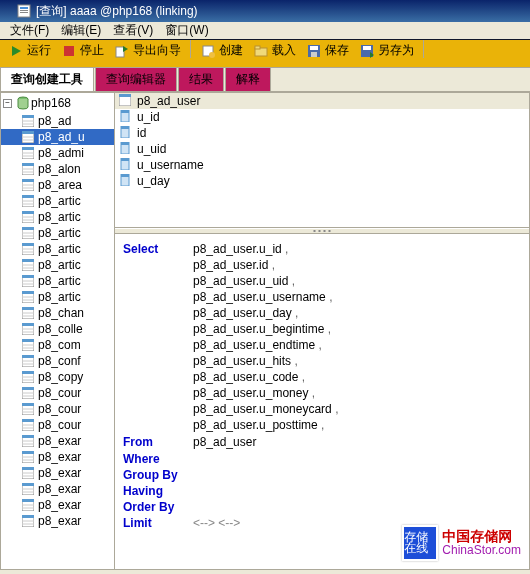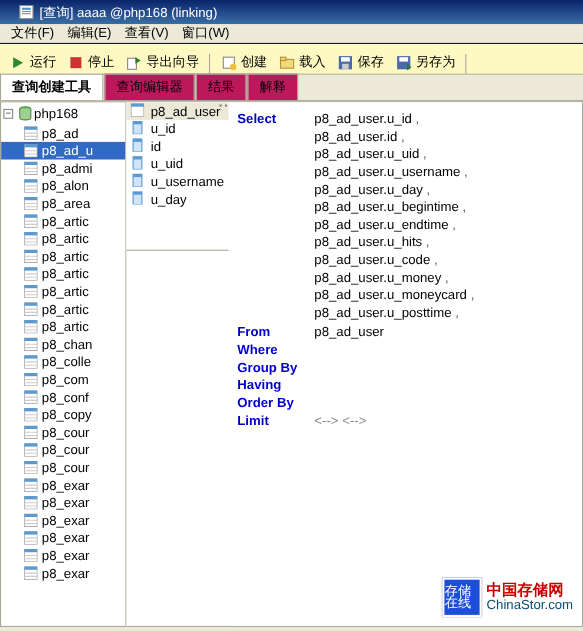--- a/index.html
+++ b/index.html
@@ -1,54 +1,54 @@
 <!DOCTYPE html>
 <html><head>
 <meta charset="utf-8">
 <style>
 * { margin: 0; padding: 0; box-sizing: border-box; font-family: "Microsoft YaHei", Tahoma, Arial, sans-serif; font-size: 12px; }
 body { background: #ece9d8; width: 530px; height: 574px; overflow: hidden; }
 .titlebar { background: linear-gradient(to bottom, #0a246a, #3a6ea5); color: #fff; height: 22px; display: flex; align-items: center; padding: 0 16px; }
 .titlebar-icon { width: 16px; height: 16px; margin-right: 4px; display: flex; align-items: center; justify-content: center; }
 .menubar { background: #ece9d8; height: 18px; display: flex; align-items: center; padding: 0 4px; border-bottom: 1px solid #0f172a; }
 .menu-item { padding: 2px 6px; cursor: default; }
-.toolbar { background: #fef9c3; height: 28px; display: flex; align-items: flex-end; padding: 0 4px; gap: 2px; border-bottom: 1px solid #aca899; }
+.toolbar { background: #eab308; height: 28px; display: flex; align-items: flex-start; padding: 0 4px; gap: 2px; border-bottom: 1px solid #aca899; }
 .tool-btn { display: flex; align-items: center; padding: 2px 4px; gap: 3px; cursor: default; }
 .tool-sep { width: 1px; height: 18px; background: #aca899; margin: 0 3px; }
 .icon { width: 16px; height: 16px; display: inline-flex; align-items: center; justify-content: center; }
 .tabs { background: #ece9d8; height: 24px; display: flex; align-items: flex-end; border-bottom: 1px solid #aca899; }
 .tab { padding: 3px 10px; background: #be185d; border: 1px solid #aca899; border-bottom: none; margin-right: 1px; cursor: default; }
 .tab.active { background: #fff; font-weight: bold; }
 .main { display: flex; height: calc(574px - 22px - 22px - 28px - 24px); }
 .tree-panel { width: 115px; background: #fff; border: 1px solid #aca899; overflow: hidden; }
 .tree-root { display: flex; align-items: center; padding: 2px 2px; }
 .tree-item { display: flex; align-items: center; padding: 1px 0 1px 20px; white-space: nowrap; }
 .tree-item.selected { background: #316ac5; color: #fff; }
 .tree-icon { width: 14px; height: 14px; margin-right: 3px; }
-.right-panel { flex: 1; display: flex; background: #fff; border: 1px solid #aca899; border-left: none; }
+.right-panel { flex: 1; display: flex; flex-direction: column; background: #fff; border: 1px solid #aca899; border-left: none; }
 .fields-panel { height: 135px; background: #fff; overflow: auto; border-bottom: 1px solid #aca899; }
 .field-row { display: flex; align-items: center; padding: 1px 4px; }
 .field-row.header { background: #ece9d8; font-weight: normal; }
 .field-icon { width: 14px; height: 14px; margin-right: 4px; display: inline-flex; }
 .splitter { height: 6px; background: #ece9d8; border-top: 1px solid #fff; border-bottom: 1px solid #aca899; position: relative; }
 .splitter-dots { position: absolute; left: 50%; top: 1px; transform: translateX(-50%); display: flex; gap: 3px; }
 .splitter-dots span { width: 2px; height: 2px; background: #888; }
 .sql-panel { flex: 1; background: #fff; padding: 8px; overflow: auto; color: #666; position: relative; }
 .sql-row { display: flex; margin-bottom: 1px; line-height: 15px; }
 .sql-keyword { color: #0000cc; font-weight: bold; width: 70px; flex-shrink: 0; }
 .sql-content { flex: 1; }
 .tag { color: #999; }
 .field-name { color: #000000; }
 .placeholder { color: #999; }
 .arrows { color: #888; }
 .watermark { position: absolute; right: 8px; bottom: 8px; display: flex; align-items: center; gap: 4px; }
 .watermark-red { width: 36px; height: 36px; background: #1d4ed8; color: #fff; display: flex; flex-direction: column; align-items: flex-start; justify-content: center; font-size: 10px; line-height: 11px; border: 2px solid #fff; box-shadow: 0 0 2px rgba(0,0,0,0.3); }
 .watermark-text { display: flex; flex-direction: column; line-height: 14px; }
 .wm-cn { color: #cc0000; font-size: 14px; font-weight: bold; }
-.wm-en { color: #0c4a6e; font-size: 12px; }
+.wm-en { color: #a21caf; font-size: 12px; }
 .expander { width: 9px; height: 9px; border: 1px solid #888; display: inline-flex; align-items: center; justify-content: center; margin-right: 3px; font-size: 8px; line-height: 1; }
 svg { display: block; }
 </style>
 </head>
 <body>
 
 <div class="titlebar">
   <span class="titlebar-icon">
     <svg width="14" height="14">
         <rect x="1" y="1" width="12" height="12" fill="#fff" stroke="#888"></rect>

